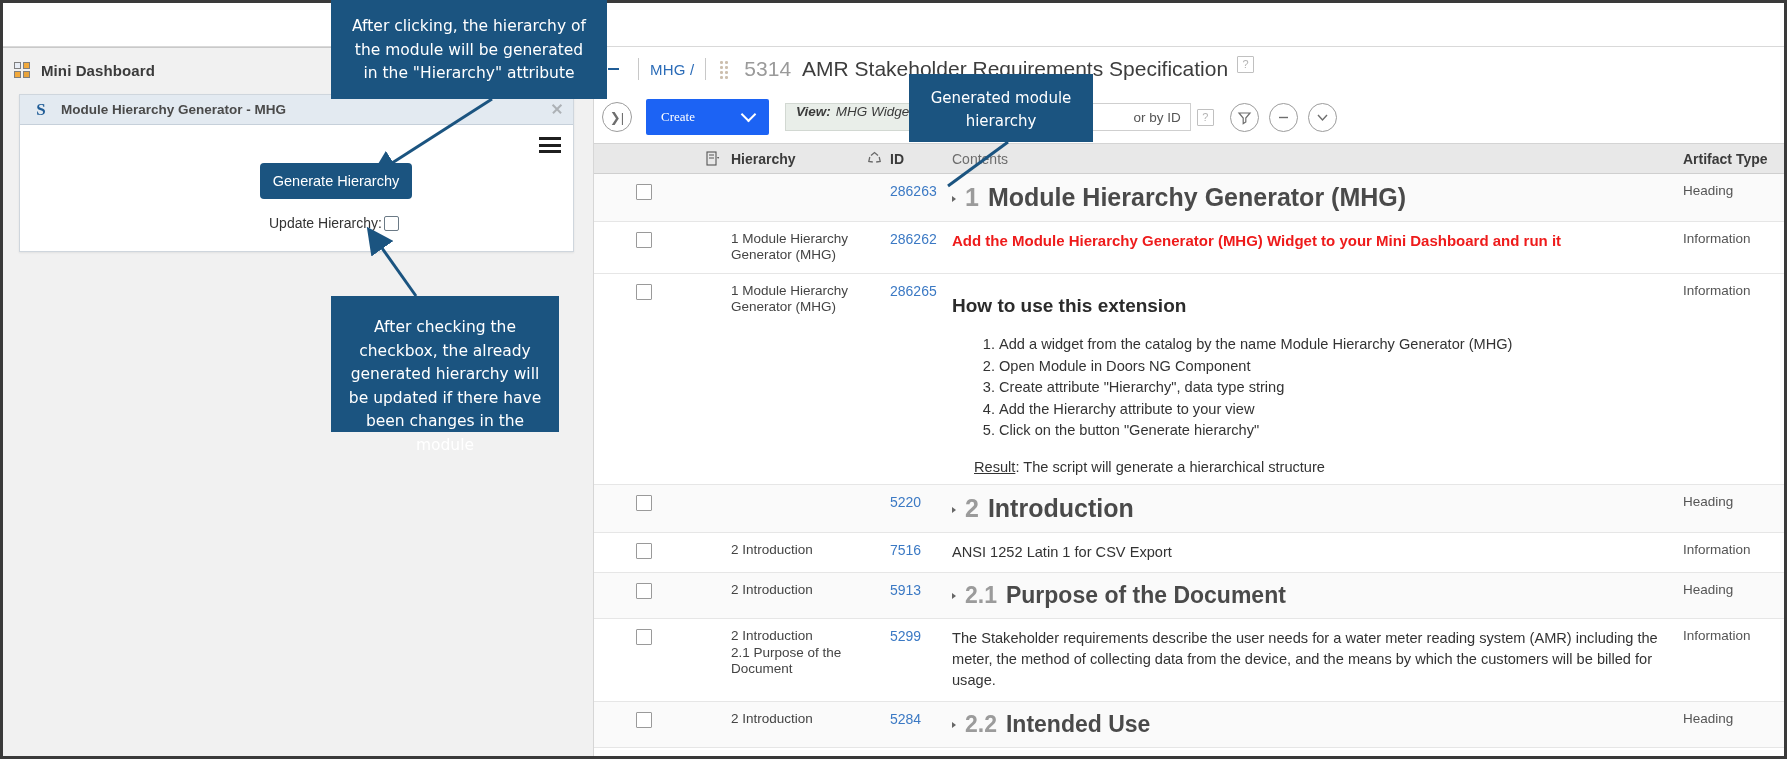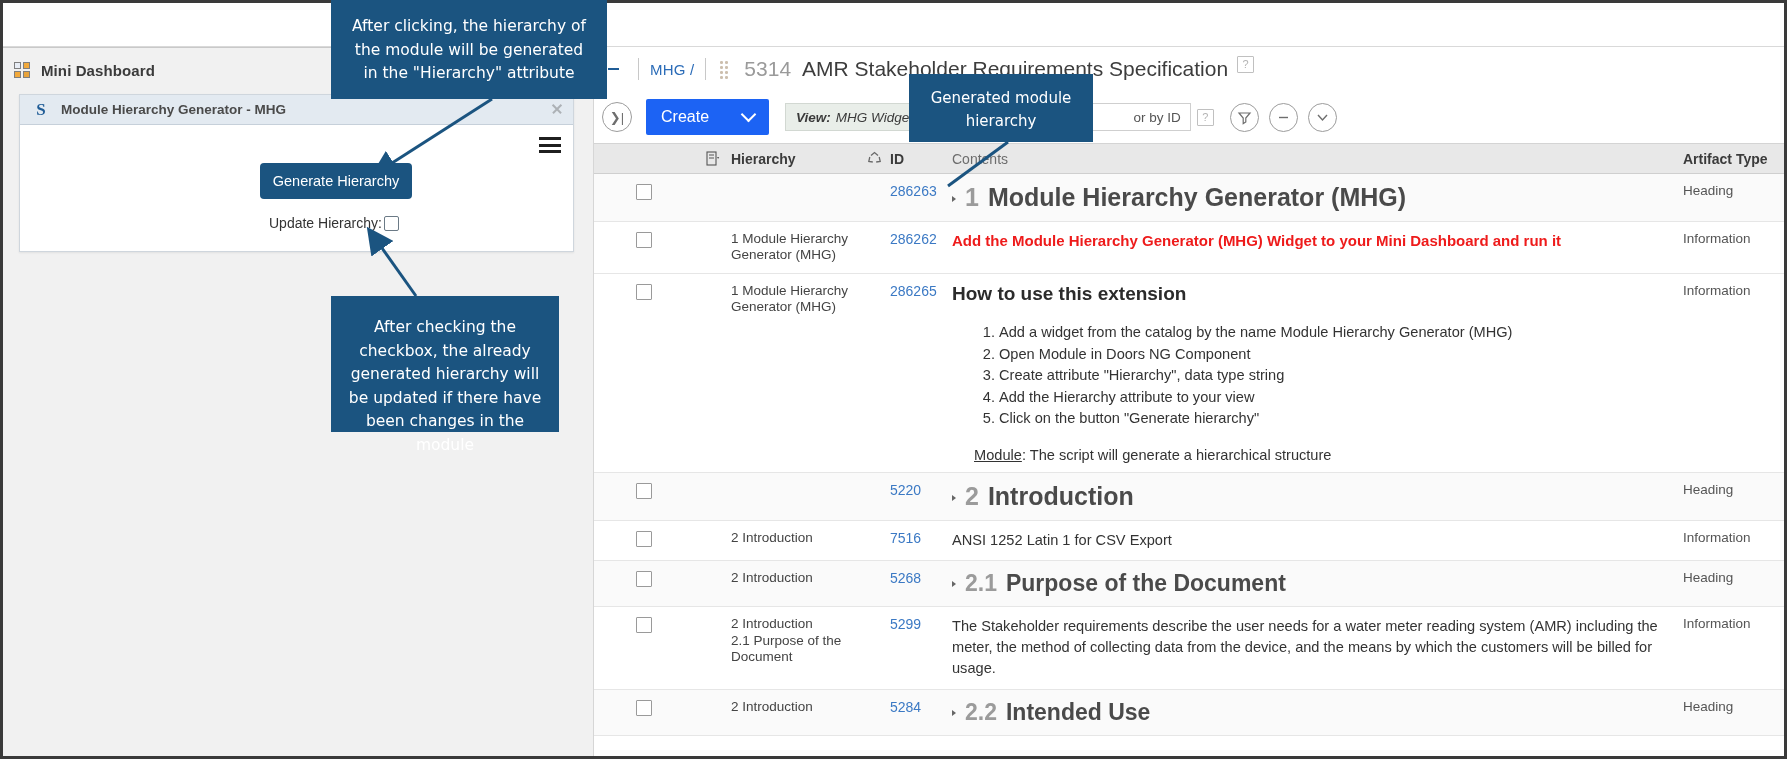--- a/index.html
+++ b/index.html
@@ -121,26 +121,26 @@
     padding-left:8px;box-sizing:border-box;
   }
   .collapse-btn{
     width:28px;height:28px;border-radius:50%;border:1.5px solid #9c9c9c;color:#6e6e6e;
     display:flex;align-items:center;justify-content:center;font-size:13px;margin-right:14px;
     flex:none;cursor:pointer;
   }
   .create-btn{
     width:123px;height:36px;background:#1c63f4;color:#fff;border:none;border-radius:2px;
     display:flex;align-items:center;justify-content:space-between;padding:0 15px;box-sizing:border-box;
-    font-size:16px;font-family:Liberation Sans, sans-serif;cursor:pointer;flex:none;
+    font-size:13px;font-family:Liberation Serif, serif;cursor:pointer;flex:none;
   }
   .chev{width:9px;height:9px;border-right:2px solid #fff;border-bottom:2px solid #fff;
     transform:rotate(45deg);position:relative;top:-3px;}
   .view-box{
-    margin-left:16px;height:28px;background:#e9eee9;border:1px solid #d2d8d2;display:flex;align-items:center;
+    margin-left:16px;height:28px;background:#e9eee9;border:1px solid #d2d8d2;display:flex;
     padding:0 10px;box-sizing:border-box;font-size:13.5px;color:#3b3b3b;font-style:italic;flex:none;
   }
   .view-box b{font-weight:bold;margin-right:5px;}
   .search-box{
     margin-left:4px;height:28px;width:230px;background:#fff;border:1px solid #cfcfcf;
     display:flex;align-items:center;justify-content:flex-end;padding:0 9px;box-sizing:border-box;
     font-size:13.5px;color:#555;flex:none;
   }
   .tb-icons{display:flex;align-items:center;gap:10px;margin-left:16px;}
   .tb-circle{
@@ -176,21 +176,21 @@
   .h-title{display:flex;align-items:baseline;gap:9px;}
   .caret{
     width:0;height:0;border-left:4px solid #666;border-top:3px solid transparent;
     border-bottom:3px solid transparent;position:relative;top:-4px;flex:none;
   }
   .h1 .num{font-size:25px;color:#9b9b9b;font-weight:bold;}
   .h1 .txt{font-size:25px;color:#4a4a4a;font-weight:bold;}
   .h2 .num{font-size:23px;color:#9b9b9b;font-weight:bold;}
   .h2 .txt{font-size:23px;color:#4a4a4a;font-weight:bold;}
   .red-text{color:#ee1b1b;font-weight:bold;font-size:15px;line-height:1.38;}
-  .howto-title{font-size:19px;font-weight:bold;color:#2b2b2b;}
+  .howto-title{font-size:19px;font-weight:bold;color:#2b2b2b;margin-top:12px;}
   .howto-list{margin:17px 0 0 0;padding-left:47px;font-size:14.6px;line-height:1.48;color:#333;}
   .howto-result{margin-top:17px;padding-left:22px;font-size:14.6px;color:#333;}
   .howto-result u{text-decoration:underline;}
   .para{font-size:14.6px;line-height:1.45;color:#333;}
 
   
   .edge-l{position:absolute;left:0;top:0;width:3px;height:759px;background:#3a3a3a;}
   .edge-t{position:absolute;left:0;top:0;width:1787px;height:3px;background:#3a3a3a;}
   .edge-b{position:absolute;left:0;bottom:0;width:1787px;height:3px;background:#3a3a3a;}
   .edge-r{position:absolute;right:0;top:0;width:3px;height:759px;background:#3a3a3a;}
@@ -356,21 +356,21 @@
             <div class="c-id">286265</div>
             <div class="c-cont">
               <div class="howto-title">How to use this extension</div>
               <ol class="howto-list">
                 <li>Add a widget from the catalog by the name Module Hierarchy Generator (MHG)</li>
                 <li>Open Module in Doors NG Component</li>
                 <li>Create attribute "Hierarchy", data type string</li>
                 <li>Add the Hierarchy attribute to your view</li>
                 <li>Click on the button "Generate hierarchy"</li>
               </ol>
-              <div class="howto-result"><u>Module</u>: The script will generate a hierarchical structure</div>
+              <div class="howto-result"><u>Result</u>: The script will generate a hierarchical structure</div>
             </div>
             <div class="c-type">Information</div>
           </div>
           <div class="row heading-row">
             <div class="c-chk">
               <span class="chk"></span>
             </div>
             <div class="c-doc"></div>
             <div class="c-hier"></div>
             <div class="c-rec"></div>
@@ -397,21 +397,21 @@
             </div>
             <div class="c-type">Information</div>
           </div>
           <div class="row heading-row">
             <div class="c-chk">
               <span class="chk"></span>
             </div>
             <div class="c-doc"></div>
             <div class="c-hier">2 Introduction</div>
             <div class="c-rec"></div>
-            <div class="c-id">5268</div>
+            <div class="c-id">5913</div>
             <div class="c-cont">
               <div class="h-title h2">
                 <span class="caret"></span>
                 <span class="num">2.1</span>
                 <span class="txt">Purpose of the Document</span>
               </div>
             </div>
             <div class="c-type">Heading</div>
           </div>
           <div class="row">

